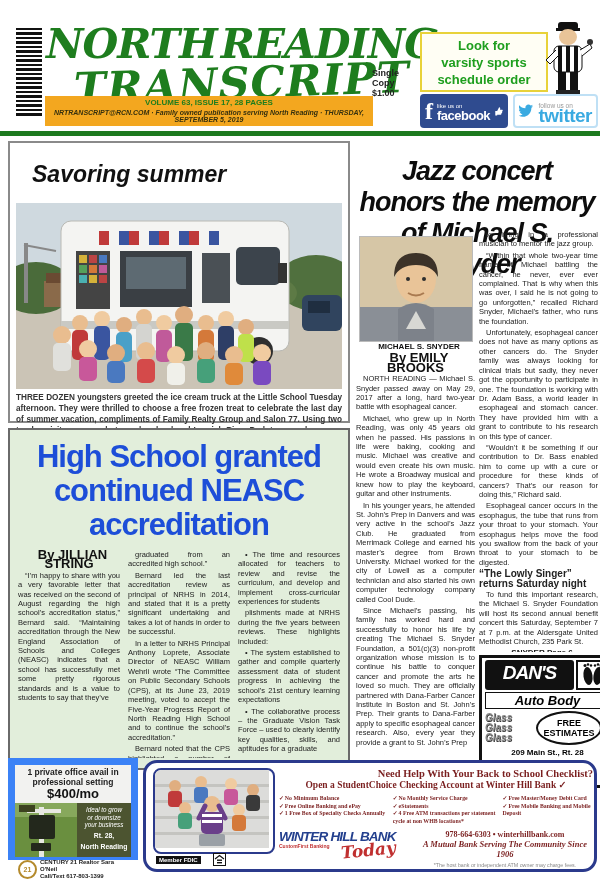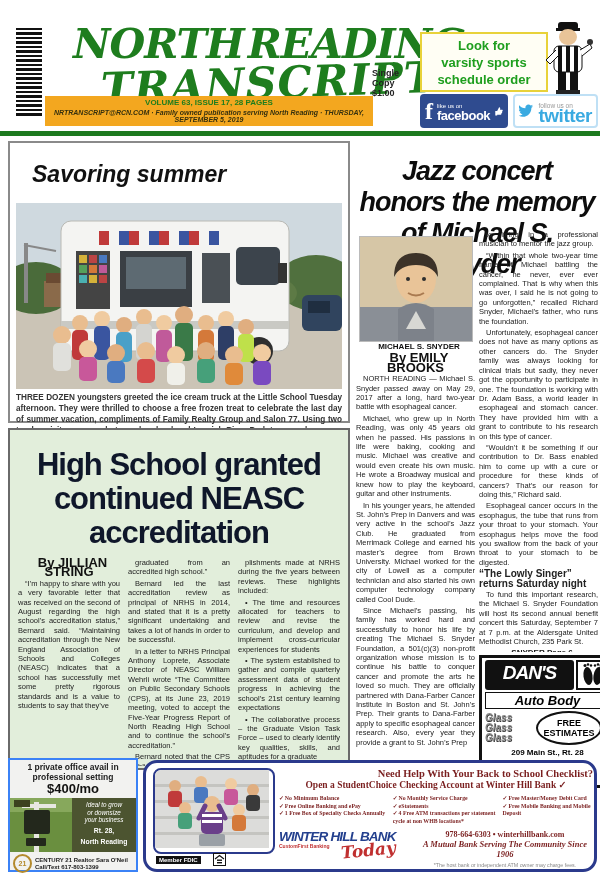--- a/index.html
+++ b/index.html
@@ -2,21 +2,21 @@
 <html><head>
 <meta charset="utf-8">
 <style>
   html,body{margin:0;padding:0;background:#fff;}
   .page{position:relative;width:600px;height:880px;background:#fff;overflow:hidden;
         font-family:"Liberation Sans",sans-serif;}
 
   
   .barcode{position:absolute;left:16px;top:28px;width:26px;height:88px;
     background:repeating-linear-gradient(to bottom,#111 0 2px,#fff 2px 4px,#111 4px 7px,#fff 7px 9px);}
-  .nameplate{position:absolute;left:46px;top:22px;width:350px;color:#1e7d1e;margin-left:27px;}
+  .nameplate{position:absolute;left:46px;top:22px;width:350px;color:#1e7d1e;}
   .name-row1{display:flex;align-items:center;gap:2px;}
   .name-row1 span{font-family:"DejaVu Serif",serif;font-style:italic;font-weight:bold;
     font-size:41px;letter-spacing:-1px;line-height:44px;}
   .name-row2{display:flex;align-items:center;margin-left:28px;margin-top:-6px;transform:rotate(-2deg);}
   .name-row2 span{font-family:"DejaVu Serif",serif;font-style:italic;font-weight:bold;
     font-size:43px;letter-spacing:1px;line-height:46px;color:#1e7d1e;}
   .single-copy{position:absolute;left:372px;top:68px;font-size:9px;font-weight:bold;
     color:#222;line-height:10px;}
   .orange-banner{position:absolute;left:45px;top:96px;width:328px;height:30px;
     background:#f3a71f;text-align:center;}
@@ -57,21 +57,21 @@
   .news p{margin:0 0 2px;text-indent:7px;}
   .photo-cap{font-size:8px;font-weight:bold;text-align:center;margin:3px 0 4px;color:#111;}
   .byline{font-size:13px;font-weight:bold;text-align:center;margin:0 0 2px;color:#111;text-indent:0;}
   .subhead{font-size:10px;font-weight:bold;margin:2px 0;text-indent:0 !important;text-align:left;}
   .jump{font-size:8px;font-weight:bold;text-align:center;margin-top:6px;color:#111;}
   .snyder-photo{width:112px;height:104px;display:block;margin:0 auto;border:1px solid #bbb;}
 
   
   .neasc{position:absolute;left:8px;top:428px;width:342px;height:342px;background:#e2eedb;
     border:2px solid #6a6a6a;box-sizing:border-box;padding:10px 8px 4px;}
-  .neasc h1{margin:8px;font-size:31px;font-weight:bold;color:#0f172a;text-align:center;
+  .neasc h1{margin:0;font-size:31px;font-weight:bold;color:#1d4ed8;text-align:center;
     line-height:34px;letter-spacing:-1px;}
   .neasc-cols{display:flex;gap:8px;margin-top:8px;}
   .neasc-col{width:104px;height:208px;overflow:hidden;}
 
   
   .dans{position:absolute;left:479px;top:655px;width:137px;height:133px;border:3px solid #111;
     box-sizing:border-box;background:#fff;padding:2px 3px;}
   .dans-top{display:flex;gap:2px;}
   .dans-name{background:#111;color:#fff;font-weight:bold;font-style:italic;font-size:19px;
     letter-spacing:-1px;padding:2px 4px;border-radius:3px;flex:1;text-align:center;}
@@ -82,21 +82,21 @@
   .glass-stack{width:42px;}
   .glass{font-size:10px;font-weight:bold;font-style:italic;color:#888;line-height:10px;
     text-shadow:0.5px 0.5px 0 #333;}
   .free-oval{border:2px solid #111;border-radius:50%;width:62px;height:30px;display:flex;
     flex-direction:column;align-items:center;justify-content:center;font-weight:bold;font-size:9px;line-height:10px;}
   .dans-addr{font-size:8px;font-weight:bold;text-align:center;line-height:10px;margin-top:3px;}
   .dans-phone{font-size:15px;font-weight:bold;text-align:center;letter-spacing:-0.5px;margin-top:1px;}
   .dans-reg{font-size:5px;color:#444;}
 
   
-  .office{position:absolute;left:8px;top:758px;width:130px;height:114px;border:2px solid #3b82f6;
+  .office{position:absolute;left:8px;top:758px;width:130px;height:102px;border:7px solid #3b82f6;
     box-sizing:border-box;background:#f2f2f0;}
   .office-head{text-align:center;font-weight:bold;font-size:8.5px;line-height:10px;color:#222;padding-top:2px;}
   .office-price{text-align:center;font-weight:bold;font-size:13px;color:#111;line-height:14px;}
   .office-mid{display:flex;height:54px;margin-top:2px;}
   .office-photo{width:62px;height:54px;}
   .office-blurb{flex:1;background:#4c5430;color:#fff;text-align:center;padding-top:3px;}
   .office-blurb .b1{font-size:6.3px;font-style:italic;line-height:7.5px;}
   .office-blurb .b2{font-size:6.8px;font-weight:bold;line-height:8px;margin-top:3px;}
   .office-bot{display:flex;align-items:center;gap:3px;padding:2px 3px;}
   .c21{width:15px;height:15px;border-radius:50%;border:2px solid #b48a2c;color:#b48a2c;
@@ -359,22 +359,22 @@
         <p class="byline">By JILLIAN STRING</p>
         <p>“I’m happy to share with you a very favorable letter that was received on the second of August regarding the high school’s accreditation status,” Bernard said. “Maintaining accreditation through the New England Association of Schools and Colleges (NEASC) indicates that a school has successfully met some pretty rigorous standards and is a value to students to say that they’ve</p>
       </div>
       <div class="neasc-col news">
         <p>graduated from an accredited high school.”</p>
         <p>Bernard led the last accreditation review as principal of NRHS in 2014, and stated that it is a pretty significant undertaking and takes a lot of hands in order to be successful.</p>
         <p>In a letter to NRHS Principal Anthony Loprete, Associate Director of NEASC William Wehrli wrote “The Committee on Public Secondary Schools (CPS), at its June 23, 2019 meeting, voted to accept the Five-Year Progress Report of North Reading High School and to continue the school’s accreditation.”</p>
         <p>Bernard noted that the CPS highlighted a number of accom-</p>
       </div>
       <div class="neasc-col news">
+        <p>• The time and resources allocated for teachers to review and revise the curriculum, and develop and implement cross-curricular experiences for students</p>
         <p>plishments made at NRHS during the five years between reviews. These highlights included:</p>
-        <p>• The time and resources allocated for teachers to review and revise the curriculum, and develop and implement cross-curricular experiences for students</p>
         <p>• The system established to gather and compile quarterly assessment data of student progress in achieving the school’s 21st century learning expectations</p>
         <p>• The collaborative process – the Graduate Vision Task Force – used to clearly identify key qualities, skills, and aptitudes for a graduate</p>
         <p>• The establishment of a biennial</p>
 
       </div>
     </div>
   </section>
 
   <div class="dans">
     <div class="dans-top">

